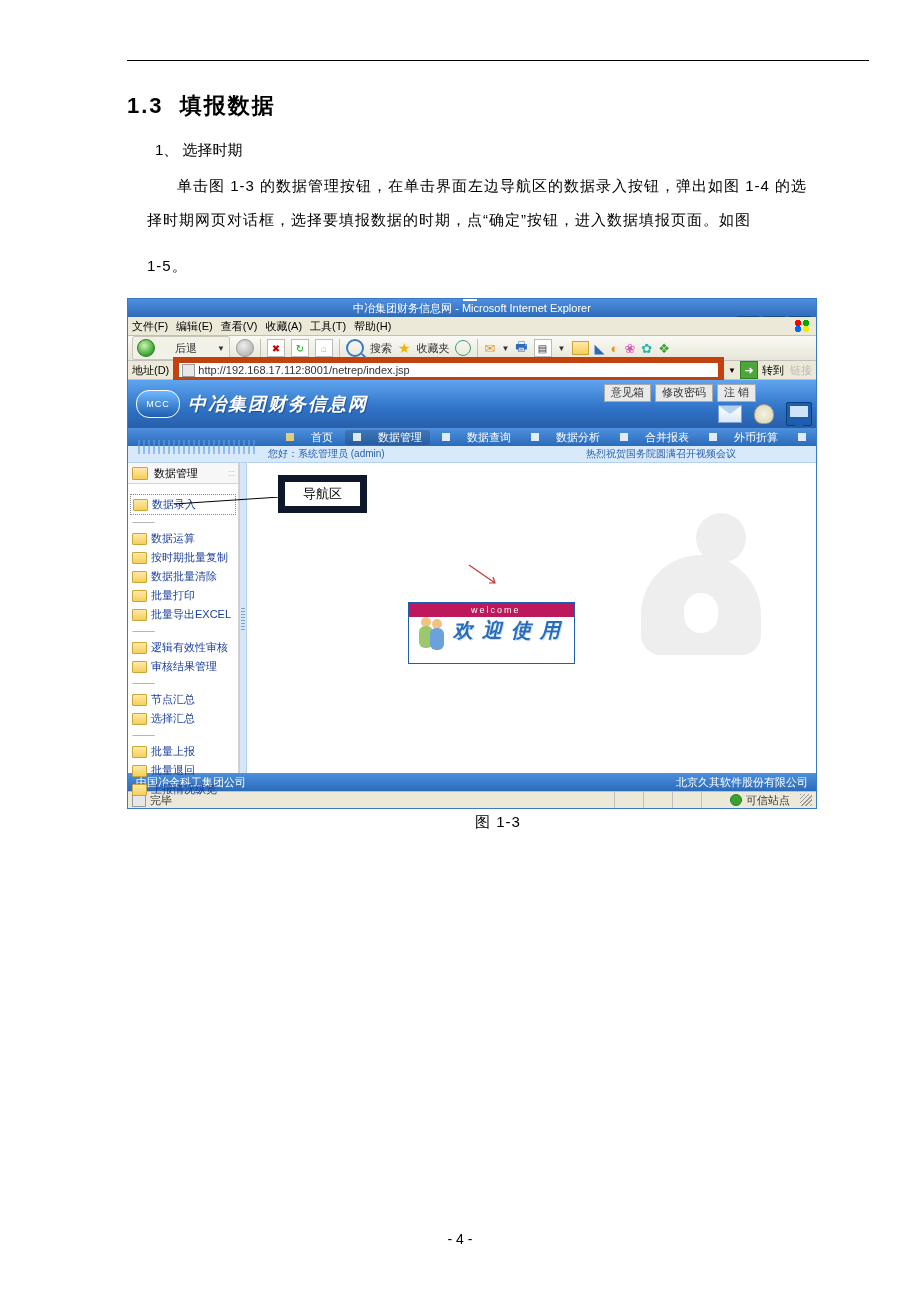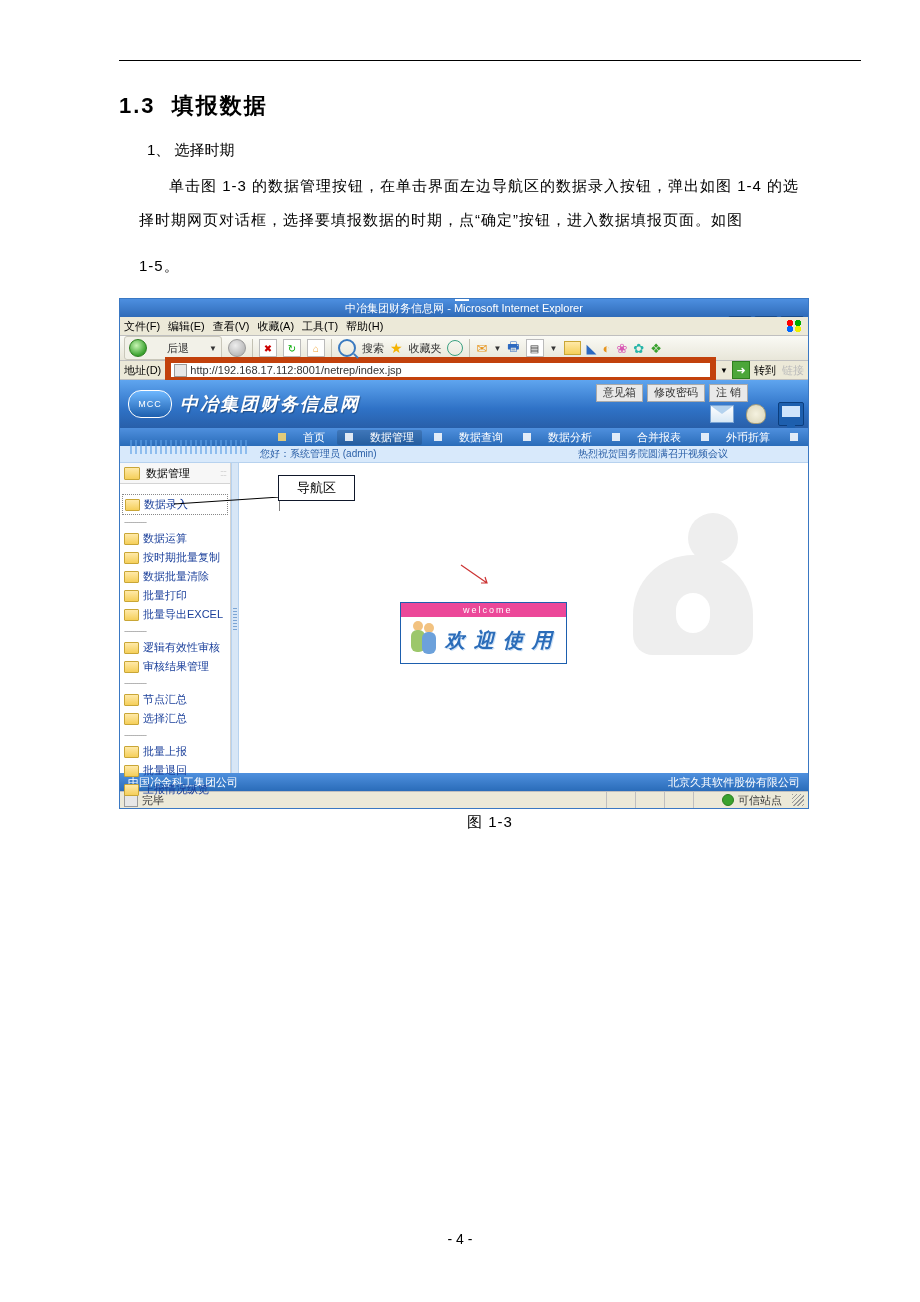--- a/index.html
+++ b/index.html
@@ -7,21 +7,21 @@
     margin: 0;
     font-family: "Microsoft YaHei", "SimSun", Arial, sans-serif;
     background: #ffffff;
     width: 920px;
     height: 1302px;
     position: relative;
     color: #000;
   }
   .page {
     position: absolute;
-    left: 119px;
+    left: 127px;
     top: 60px;
     width: 742px;
   }
   hr.page-rule {
     border: none;
     border-top: 1px solid #000;
     margin: 0 0 28px 0;
   }
   h2.section-title {
     font-size: 22px;
@@ -269,44 +269,44 @@
   }
   .wm-hole{
     width:34px;height:40px;border-radius:17px;background:#fff;
     position:absolute;left:68px;top:80px;
   }
 
   .welcome-card{
     width:165px;border:1px solid #1d5fae;margin-top:30px;margin-left:-80px;position:relative;
   }
   .wc-top{
-    height:14px;background:#ec4899;color:#fff;font-size:9px;letter-spacing:2px;
+    height:14px;background:#be185d;color:#fff;font-size:9px;letter-spacing:2px;
     display:flex;align-items:center;padding-left:62px;
   }
   .wc-body{
-    height:46px;background:#fff;display:flex;align-items:center;
+    height:46px;background:#fff;display:flex;align-items:flex-start;
     padding-left:8px;gap:6px;position:relative;
   }
   .wc-fig{width:30px;height:38px;position:relative;}
   .wc-fig .p1{position:absolute;width:10px;height:10px;border-radius:50%;background:#f2c280;left:4px;top:0;}
   .wc-fig .b1{position:absolute;width:14px;height:22px;border-radius:6px;background:#9cc76b;left:2px;top:9px;}
   .wc-fig .p2{position:absolute;width:10px;height:10px;border-radius:50%;background:#f2c280;left:15px;top:2px;}
   .wc-fig .b2{position:absolute;width:14px;height:22px;border-radius:6px;background:#6ca1db;left:13px;top:11px;}
   .wc-text{
     font-size:20px;font-weight:bold;color:#2a6cb9;font-style:italic;
     letter-spacing:2px;font-family:"STXingkai","KaiTi","SimSun",serif;
     text-shadow:1px 1px 0 #cde1f6;
   }
   .arrow-red{
     position:absolute;left:-32px;top:-25px;width:32px;height:25px;pointer-events:none;
   }
 
   .callout{
     position:absolute;left:278px;top:475px;z-index:5;
-    background:#fff;border:1px solid #0f172a;padding:3px 18px;font-size:13px;
+    background:#fff;border:7px solid #0f172a;padding:3px 18px;font-size:13px;
   }
   .callout-line{
     position:absolute;left:174px;top:497px;width:106px;height:14px;z-index:4;
     pointer-events:none;
   }
 
   .app-footer{
     height:18px;background:linear-gradient(to bottom,#4f90de,#2a6cb9);color:#fff;
     display:flex;align-items:center;font-size:11px;padding:0 8px;
   }

